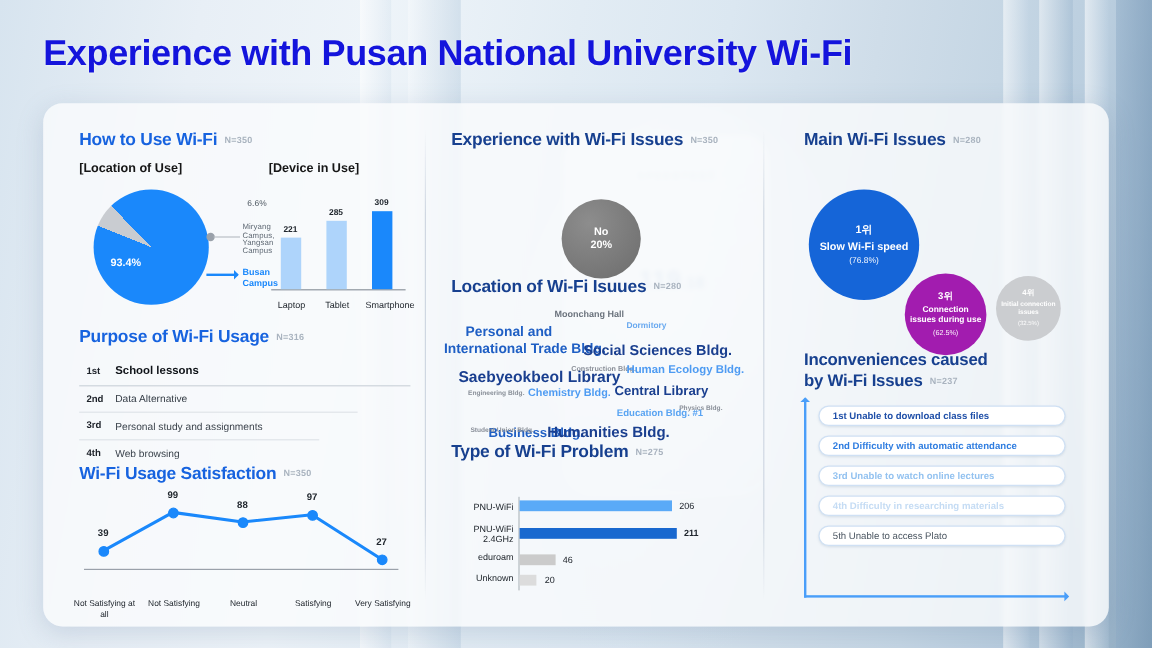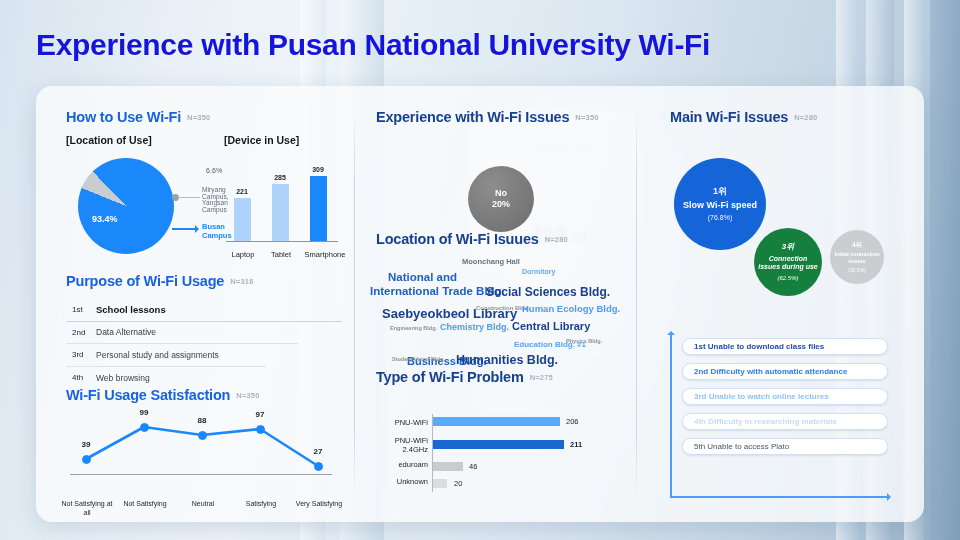--- a/index.html
+++ b/index.html
@@ -94,21 +94,21 @@
   
   #dev-wrap { position:absolute; left:166px; top:48px; width:120px; height:112px; }
   #dev-axis { position:absolute; left:2px; bottom:22px; width:112px; height:1px; background:#8d949d; }
   .dev-bar { position:absolute; bottom:23px; width:17px; }
   .dev-val { position:absolute; width:30px; text-align:center; font-size:7px; font-weight:bold; color:#20262d; }
   .dev-lbl { position:absolute; bottom:5px; width:44px; text-align:center; font-size:7.5px; color:#20262d; }
 
   
   #purpose { position:absolute; left:8px; top:168px; width:276px; }
   .p-row { position:relative; height:22.5px; display:flex; align-items:center; border-bottom:1px solid #dfe3e8; }
-  .p-rank { width:30px; font-size:8px; font-weight:normal; color:#1c2128; padding-left:6px; }
+  .p-rank { width:30px; font-size:8px; font-weight:bold; color:#1c2128; padding-left:6px; }
   .p-text { font-size:8.5px; color:#3b434c; }
   .p-row.r1 .p-text { font-weight:bold; color:#0f1318; font-size:9.5px; }
   .p-row.r1 { border-bottom-color:#cdd3da; }
   .p-row.r2 .p-text { color:#333b44; }
   .p-row.r2 { width:232px; }
   .p-row.r3 { width:200px; }
   .p-row.r4 { border-bottom:none; }
 
   
   #satis { position:absolute; left:8px; top:282px; width:276px; height:118px; }
@@ -286,21 +286,21 @@
       </div>
     </div>
 
     <div style="position:absolute;left:6px;top:126px;">
       <span class="sec-title dark">Location of Wi-Fi Isuues</span><span class="nval">N=280</span>
     </div>
 
     <div id="cloud">
         <span class="w" style="left: 92px; top: 0px; font-size: 7.5px; color: rgb(107, 115, 125);">Moonchang Hall</span>
         <span class="w" style="left: 152px; top: 10px; font-size: 7px; color: rgb(106, 169, 239);">Dormitory</span>
-        <span class="w" style="left: 18px; top: 14px; font-size: 11.5px; color: rgb(31, 95, 196);">National and</span>
+        <span class="w" style="left: 18px; top: 14px; font-size: 11.5px; color: rgb(31, 95, 196);">Personal and</span>
         <span class="w" style="left: 0px; top: 28px; font-size: 11.5px; color: rgb(31, 95, 196);">International Trade Bldg.</span>
         <span class="w" style="left: 116px; top: 28px; font-size: 12px; color: rgb(26, 63, 143);">Social Sciences Bldg.</span>
         <span class="w" style="left: 106px; top: 47px; font-size: 6px; color: rgb(138, 144, 153);">Construction Bldg.</span>
         <span class="w" style="left: 152px; top: 46px; font-size: 9.5px; color: rgb(78, 155, 242);">Human Ecology Bldg.</span>
         <span class="w" style="left: 12px; top: 49px; font-size: 13px; color: rgb(26, 63, 143);">Saebyeokbeol Library</span>
         <span class="w" style="left: 20px; top: 68px; font-size: 5.5px; color: rgb(138, 144, 153);">Engineering Bldg.</span>
         <span class="w" style="left: 70px; top: 65px; font-size: 9px; color: rgb(78, 155, 242);">Chemistry Bldg.</span>
         <span class="w" style="left: 142px; top: 63px; font-size: 11px; color: rgb(26, 63, 143);">Central Library</span>
         <span class="w" style="left: 37px; top: 82px; font-size: 11px; color: rgb(31, 95, 196); margin-top: 16px;">Business Bldg.</span>
         <span class="w" style="left: 128px; top: 83px; font-size: 8px; color: rgb(90, 164, 242); padding-left: 16px;">Education Bldg. #1</span>
@@ -334,33 +334,39 @@
     <div style="position:absolute;left:4px;top:4px;">
       <span class="sec-title dark">Main Wi-Fi Issues</span><span class="nval">N=280</span>
     </div>
 
     <div id="bubbles">
       <div class="bub" style="left:8px;top:28px;width:92px;height:92px;background:#1565d8;">
         <div class="rank">1위</div>
         <div class="name" style="font-size:9px;">Slow Wi-Fi speed</div>
         <div class="pct">(76.8%)</div>
       </div>
-      <div class="bub" style="left:88px;top:98px;width:68px;height:68px;background:#15803d;padding:0 4px;font-style:italic;">
+      <div class="bub" style="left:88px;top:98px;width:68px;height:68px;background:#a21caf;padding:0 4px;">
         <div class="rank" style="font-size:8px;">3위</div>
         <div class="name" style="font-size:7px;">Connection issues during use</div>
         <div class="pct" style="font-size:6px;">(62.5%)</div>
       </div>
       <div class="bub" style="left:164px;top:100px;width:54px;height:54px;background:#cbcdd0;padding:0 3px;">
         <div class="rank" style="font-size:6.5px;">4위</div>
         <div class="name" style="font-size:5.5px;">Initial connection issues</div>
         <div class="pct" style="font-size:5px;">(32.5%)</div>
       </div>
     </div>
 
     <div id="inconv">
+      <div id="inc-title">
+        <div class="sec-title dark" style="font-size:14px;">Inconveniences caused</div>
+        <div style="display:inline-block;">
+          <span class="sec-title dark" style="font-size:14px;">by Wi-Fi Issues</span><span class="nval">N=237</span>
+        </div>
+      </div>
       <div id="inc-axis-v"></div>
       <div id="inc-axis-h"></div>
 
       <div class="pill" style="top:48px;color:#1f4fa8;">1st Unable to download class files</div>
       <div class="pill" style="top:73px;color:#2f7de0;">2nd Difficulty with automatic attendance</div>
       <div class="pill" style="top:98px;color:#93c2f0;">3rd Unable to watch online lectures</div>
       <div class="pill" style="top:123px;color:#c5dcf4;text-align:right;">4th Difficulty in researching materials</div>
       <div class="pill" style="top:148px;color:#4a5560;font-weight:normal;">5th Unable to access Plato</div>
     </div>
   </div>

